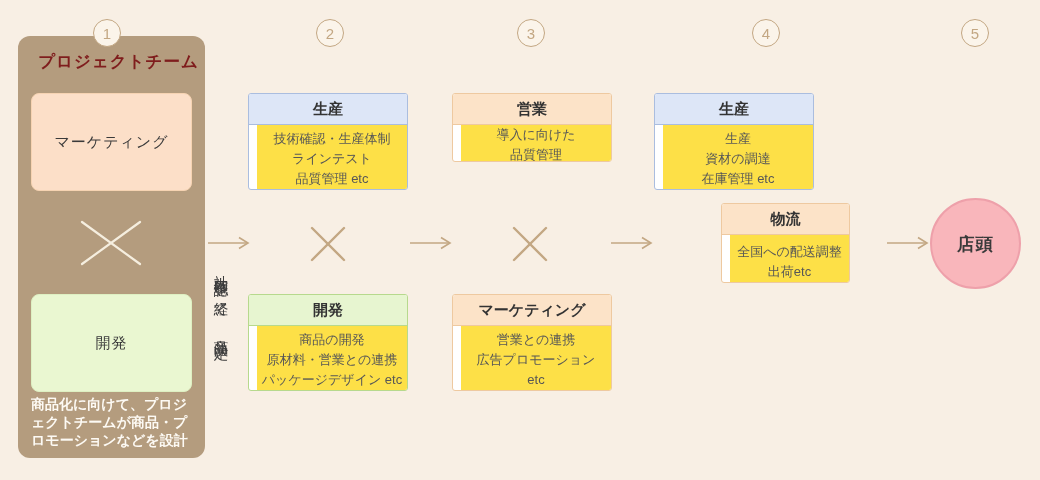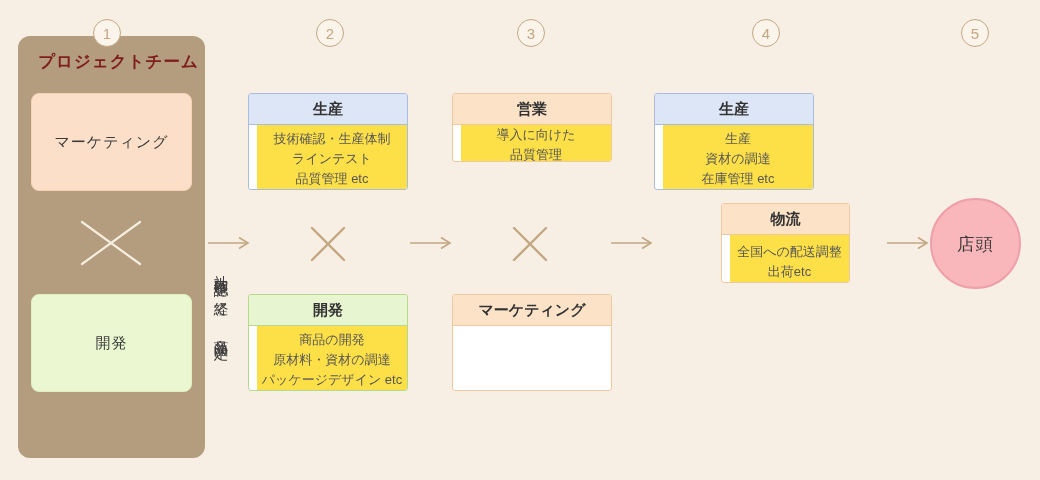--- a/index.html
+++ b/index.html
@@ -89,21 +89,21 @@
   #arrow-1{left:207px;} #arrow-2{left:409px;} #arrow-3{left:610px;} #arrow-4{left:886px;}
   .x-mark{position:absolute;top:225px;}
   #x-2{left:309px;} #x-3{left:511px;}
   
   .endpoint{
     position:absolute;left:930px;top:198px;
     width:91px;height:91px;border-radius:50%;box-sizing:border-box;
     background:var(--pink-circle,#f9b6bb);
     border:2px solid var(--pink-circle-border,#eea0aa);
     display:flex;align-items:center;justify-content:center;
-    font-size:17.5px;font-weight:normal;color:#3a3a3a;letter-spacing:1px;
+    font-size:17.5px;font-weight:bold;color:#3a3a3a;letter-spacing:1px;
   }
   svg{display:block;}
 </style>
 </head>
 <body>
 
 <div id="canvas">
 
   <div class="step-circle" style="left:93px">1</div>
   <div class="step-circle" style="left:316px">2</div>
@@ -118,20 +118,21 @@
     </div>
     <div class="team-x">
       <svg width="70" height="52" viewBox="0 0 70 52">
         <line x1="6" y1="5" x2="64" y2="47" stroke="#f5eedf" stroke-width="2.2" stroke-linecap="round"></line>
         <line x1="64" y1="5" x2="6" y2="47" stroke="#f5eedf" stroke-width="2.2" stroke-linecap="round"></line>
       </svg>
     </div>
     <div class="team-box green">
       <span>開発</span>
     </div>
+    <div class="team-note">商品化に向けて、プロジェクトチームが商品・プロモーションなどを設計</div>
   </div>
 
   <div class="arrow" id="arrow-1">
     <svg width="44" height="14" viewBox="0 0 44 14">
       <line x1="1" y1="7" x2="40" y2="7" stroke="#c3a783" stroke-width="1.6"></line>
       <polyline points="32,1.5 41,7 32,12.5" fill="none" stroke="#c3a783" stroke-width="1.6"></polyline>
     </svg>
   </div>
   <div class="vertical-note">社内確認を経て、商品決定</div>
 
@@ -146,21 +147,21 @@
   <div class="x-mark" id="x-2">
     <svg width="38" height="38" viewBox="0 0 38 38">
       <line x1="3" y1="3" x2="35" y2="35" stroke="#c3a783" stroke-width="2.4" stroke-linecap="round"></line>
       <line x1="35" y1="3" x2="3" y2="35" stroke="#c3a783" stroke-width="2.4" stroke-linecap="round"></line>
     </svg>
   </div>
   <div class="card green" id="card-development">
     <div class="hd">開発</div>
     <div class="bd">
       <div>商品の開発</div>
-      <div>原材料・資材の調達</div>
+      <div>原材料・営業との連携</div>
       <div>パッケージデザイン etc</div>
     </div>
   </div>
 
   <div class="arrow" id="arrow-2">
     <svg width="44" height="14" viewBox="0 0 44 14">
       <line x1="1" y1="7" x2="40" y2="7" stroke="#c3a783" stroke-width="1.6"></line>
       <polyline points="32,1.5 41,7 32,12.5" fill="none" stroke="#c3a783" stroke-width="1.6"></polyline>
     </svg>
   </div>
@@ -174,20 +175,25 @@
     </div>
   </div>
   <div class="x-mark" id="x-3">
     <svg width="38" height="38" viewBox="0 0 38 38">
       <line x1="3" y1="3" x2="35" y2="35" stroke="#c3a783" stroke-width="2.4" stroke-linecap="round"></line>
       <line x1="35" y1="3" x2="3" y2="35" stroke="#c3a783" stroke-width="2.4" stroke-linecap="round"></line>
     </svg>
   </div>
   <div class="card orange" id="card-marketing">
     <div class="hd">マーケティング</div>
+    <div class="bd">
+      <div>営業との連携</div>
+      <div>広告プロモーション</div>
+      <div>etc</div>
+    </div>
   </div>
 
   <div class="arrow" id="arrow-3">
     <svg width="44" height="14" viewBox="0 0 44 14">
       <line x1="1" y1="7" x2="40" y2="7" stroke="#c3a783" stroke-width="1.6"></line>
       <polyline points="32,1.5 41,7 32,12.5" fill="none" stroke="#c3a783" stroke-width="1.6"></polyline>
     </svg>
   </div>
 
   <div class="card blue" id="card-production-2">

